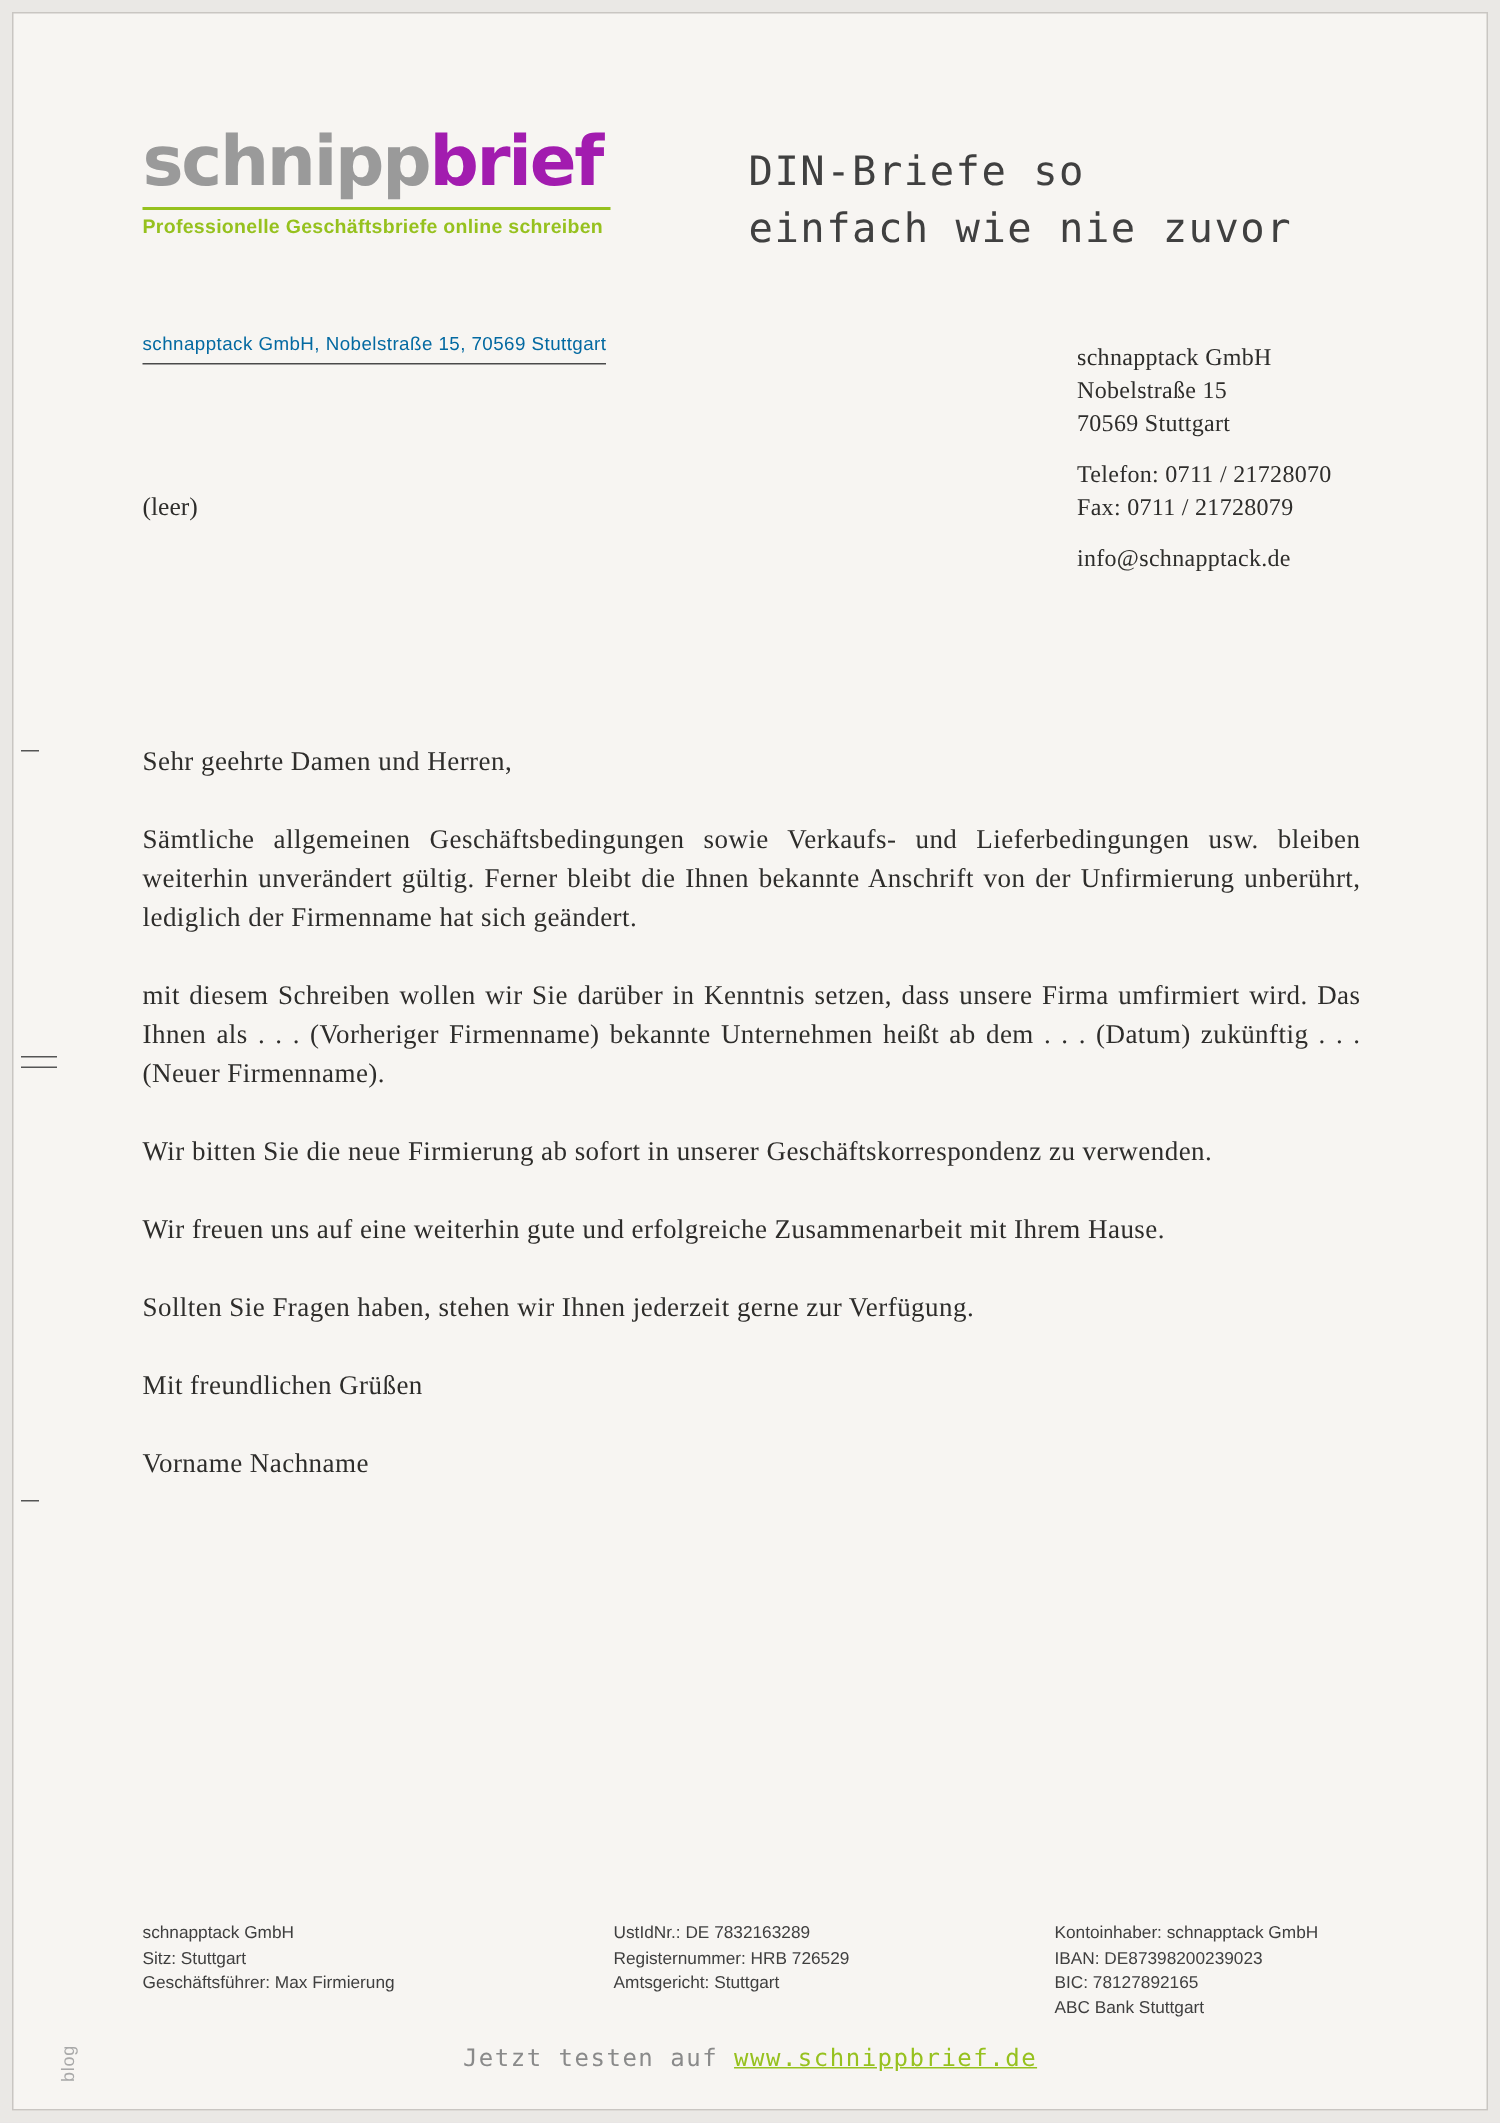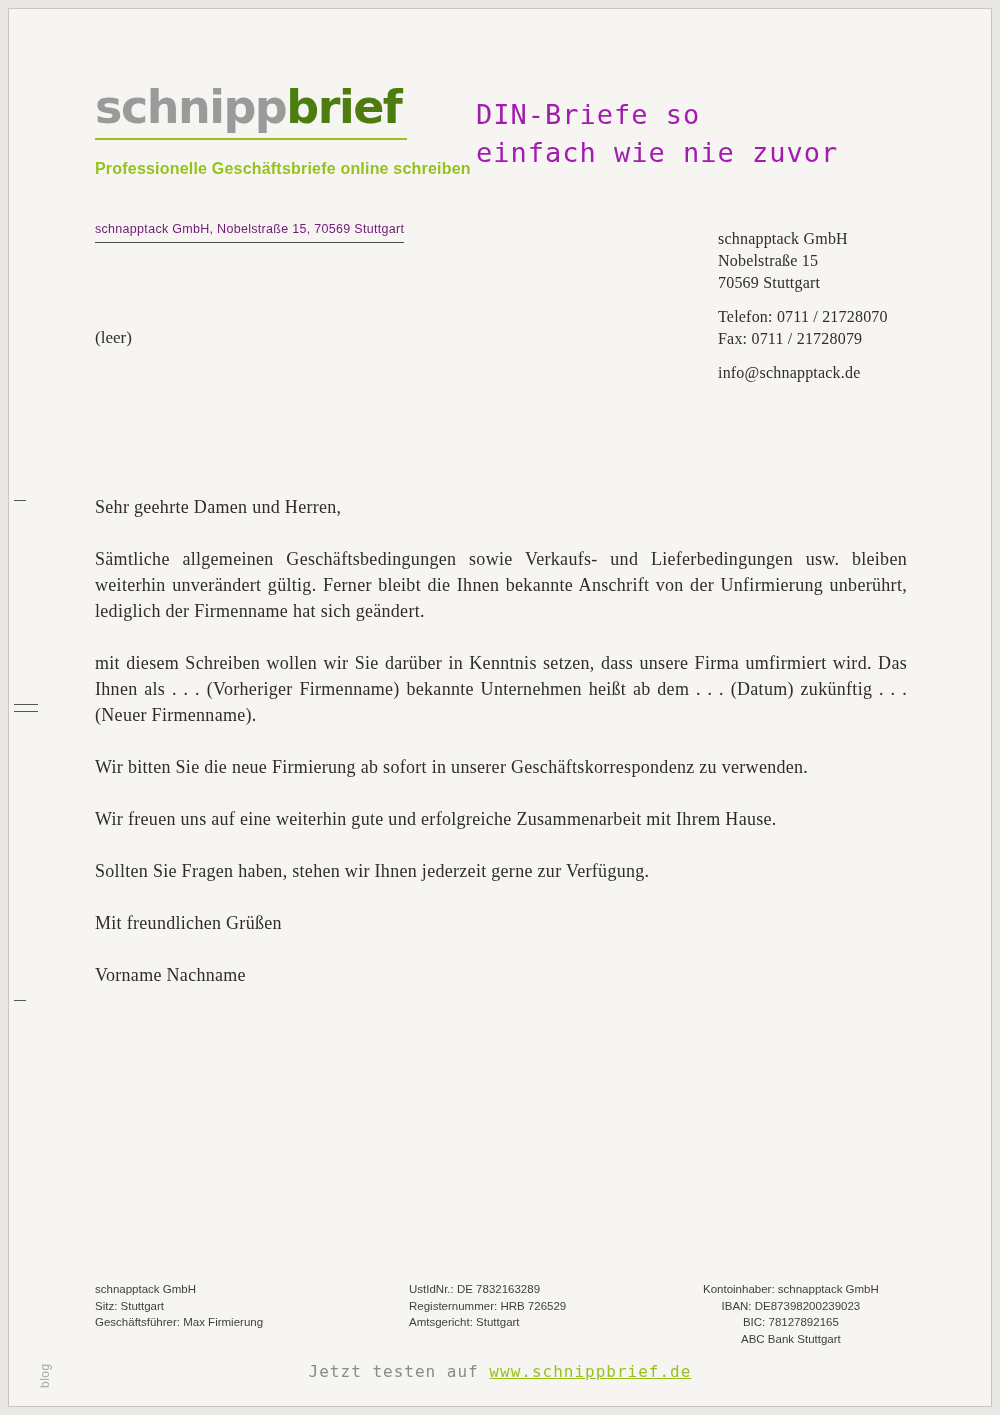--- a/index.html
+++ b/index.html
@@ -16,35 +16,35 @@
     position: absolute;
     left: 8px; top: 8px; right: 8px; bottom: 8px;
     background: #f7f5f2;
     border: 1px solid #c9c6c2;
   }
 
   
   .logo { position: absolute; left: 95px; top: 82px; }
   .logo-text { font-family: "DejaVu Sans", sans-serif; font-weight: bold; font-size: 46px; letter-spacing: -1.5px; line-height: 1.1; }
   .logo-gray  { color: #9a9a9a; }
-  .logo-green { color: #4d7c0f; }
+  .logo-green { color: #a21caf; }
   .logo-rule  { width: 312px; height: 2px; background: #96c11e; margin-top: 5px; }
-  .tagline { margin-top: 20px; font-size: 16px; font-weight: bold; color: #96c11e; letter-spacing: 0.2px; }
+  .tagline { margin-top: 3px; font-size: 13px; font-weight: bold; color: #96c11e; letter-spacing: 0.2px; }
 
   
   .slogan {
-    position: absolute; left: 476px; top: 96px;
+    position: absolute; left: 499px; top: 96px;
     font-family: "DejaVu Sans Mono", monospace;
-    font-size: 27px; line-height: 38px; color: #a21caf; letter-spacing: 1px;
+    font-size: 27px; line-height: 38px; color: #404040; letter-spacing: 1px;
   }
 
   
   .sender-line {
     position: absolute; left: 95px; top: 222px;
-    font-size: 12.5px; color: #701a75; letter-spacing: 0.3px;
+    font-size: 12.5px; color: #0369a1; letter-spacing: 0.3px;
     border-bottom: 1px solid #4a4a4a; padding-bottom: 6px;
   }
 
   
   .contact {
     position: absolute; left: 718px; top: 228px;
     font-family: "Liberation Serif", serif;
     font-size: 16px; line-height: 22px; color: #2e2d2b; letter-spacing: 0.2px;
   }
   .contact .grp { margin-top: 12px; }
@@ -71,21 +71,21 @@
   .letter p { margin: 0 0 26px 0; text-align: justify; hyphens: auto; }
   .letter p.no-just { text-align: left; }
 
   
   .footer {
     position: absolute; top: 1281px;
     font-size: 11.5px; line-height: 16.5px; color: #3f3f3f;
   }
   .footer.c1 { left: 95px; }
   .footer.c2 { left: 409px; }
-  .footer.c3 { left: 703px; text-align: center; }
+  .footer.c3 { left: 703px; }
 
   
   .cta {
     position: absolute; left: 0; top: 1362px; width: 1000px;
     text-align: center;
     font-family: "DejaVu Sans Mono", monospace;
     font-size: 16px; letter-spacing: 1px; color: #8a8a8a;
   }
   .cta a { color: #96c11e; text-decoration: underline; cursor: pointer; }
 

